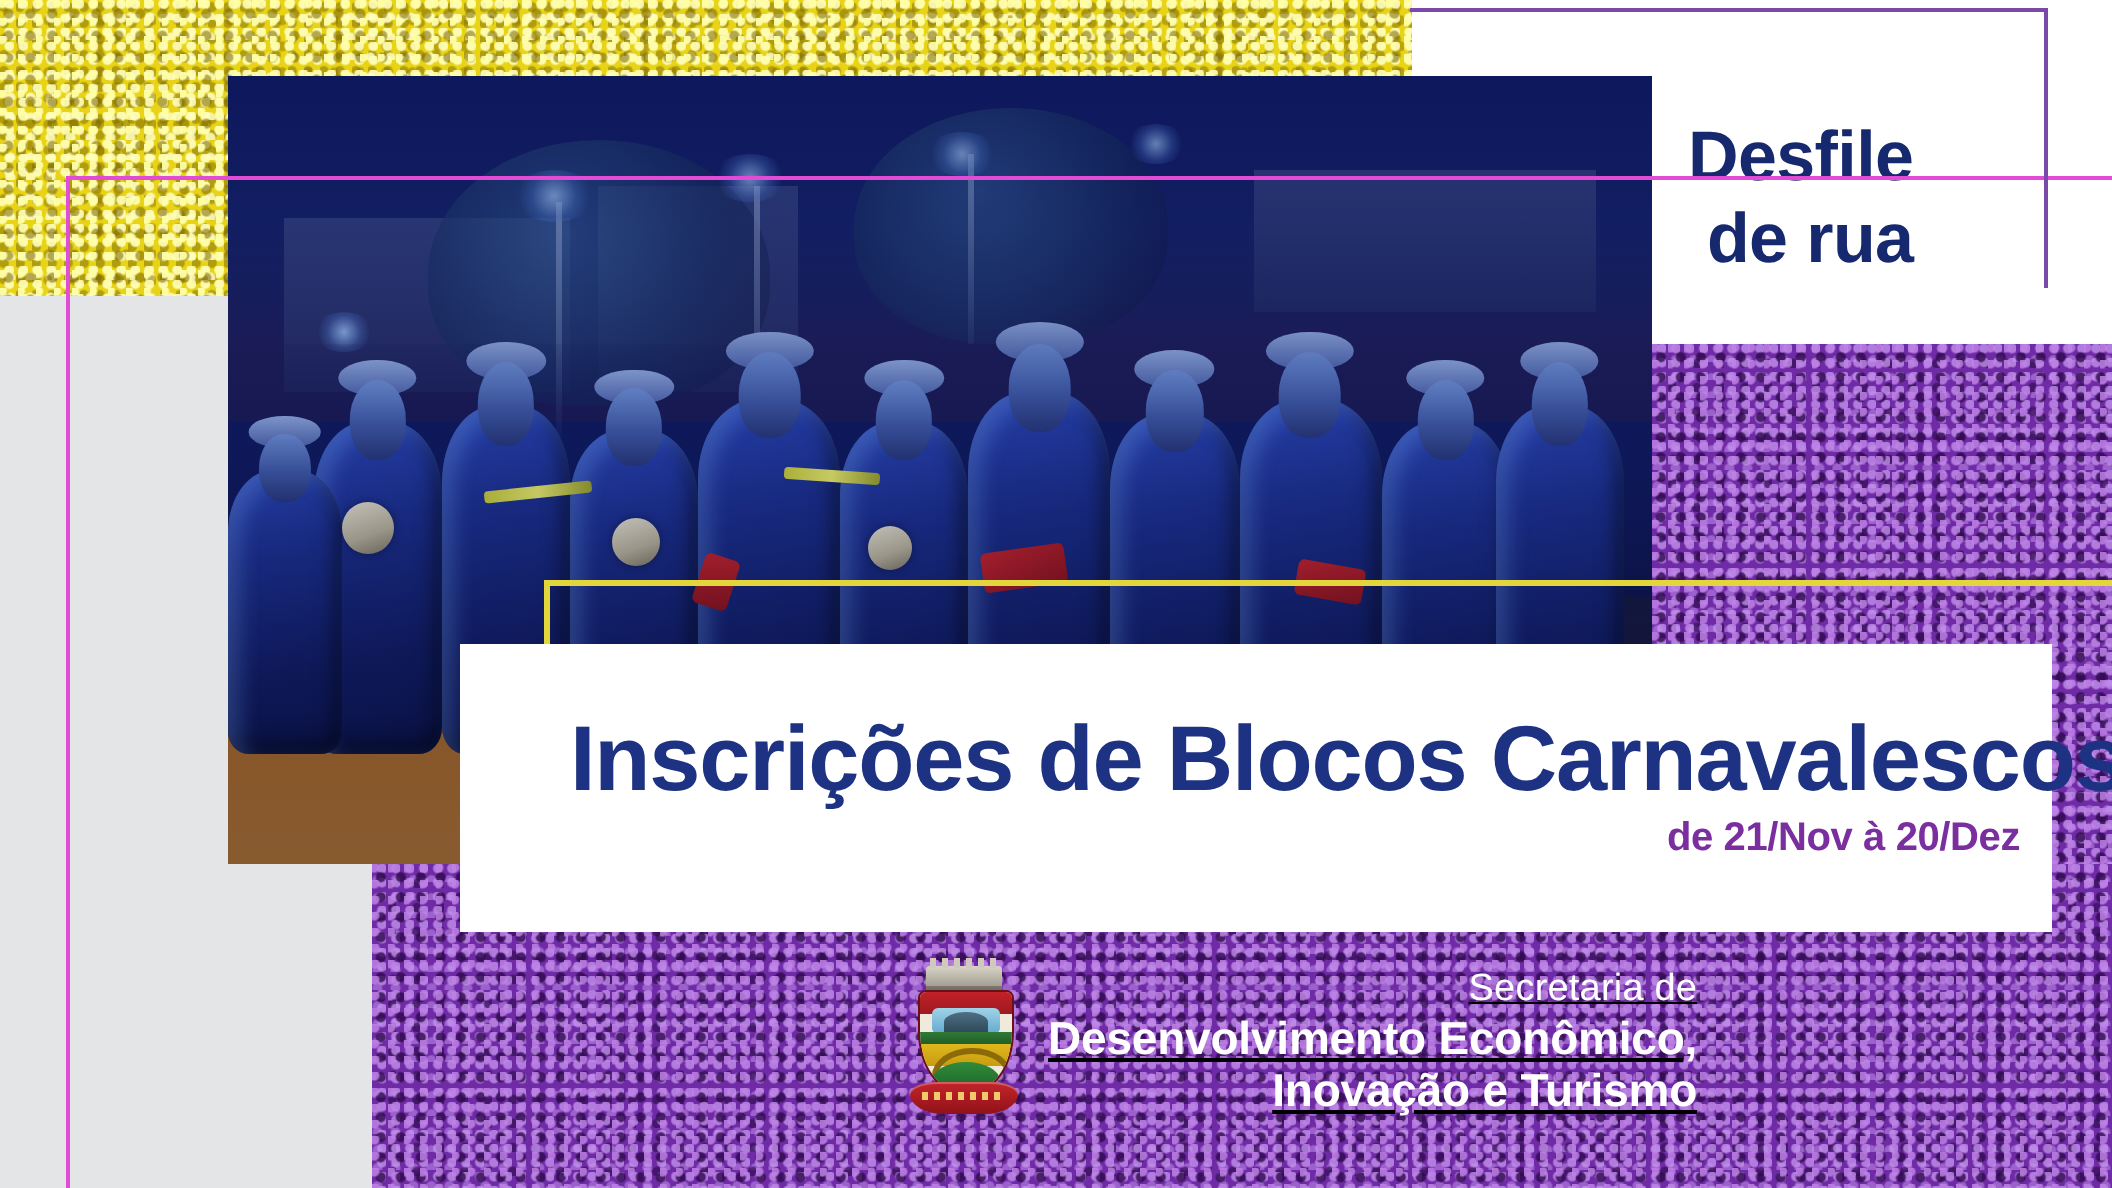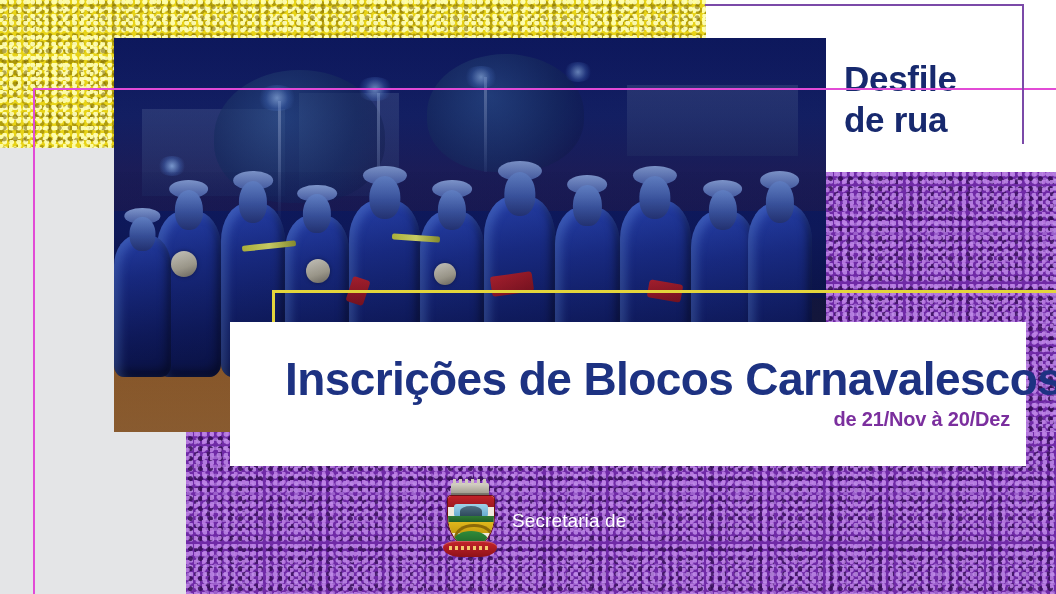--- a/index.html
+++ b/index.html
@@ -13,21 +13,21 @@
 
   #poster {
     position: relative;
     width: 1056px;
     height: 594px;
     overflow: hidden;
     background: #ffffff;
   }
 
   
-  .block { position: absolute; }
+  .block { position: absolute; text-align: right; }
 
   #bg-white-right {
     left: 706px; top: 0; width: 350px; height: 594px;
     background: #ffffff;
   }
   #bg-grey-left2 {
     left: 0; top: 147px; width: 706px; height: 447px;
     background: #e4e5e7;
   }
 
@@ -220,24 +220,25 @@
     text-align: center;
     color: #ffffff;
     font-size: 46px;
     font-weight: bold;
     letter-spacing: 1.5px;
     text-shadow: 0 2px 8px rgba(0,0,0,.45);
   }
 
   
   #footer-logo {
-    left: 442px; top: 479px; width: 420px; height: 84px;
+    left: 454px; top: 479px; width: 420px; height: 84px;
     display: flex;
     align-items: center;
     gap: 14px;
+    text-decoration: underline;
   }
   #brasao {
     position: relative;
     width: 56px; height: 80px;
     flex: 0 0 auto;
   }
   .crown {
     position: absolute; left: 9px; top: 2px; width: 38px; height: 12px;
     background: linear-gradient(180deg,#d8d4c8 0%, #9a9588 100%);
     border-radius: 2px 2px 0 0;
@@ -414,16 +415,18 @@
         <div class="sh-hill"></div>
         <div class="sh-green1"></div>
         <div class="sh-yellow"></div>
         <div class="sh-arc"></div>
         <div class="sh-green2"></div>
       </div>
       <div class="ribbon"></div>
     </div>
     <div id="footer-text">
       <div id="footer-line1">Secretaria de</div>
+      <div id="footer-line2">Desenvolvimento Econômico,
+Inovação e Turismo</div>
     </div>
   </div>
 
 </div>
 
 </body></html>

